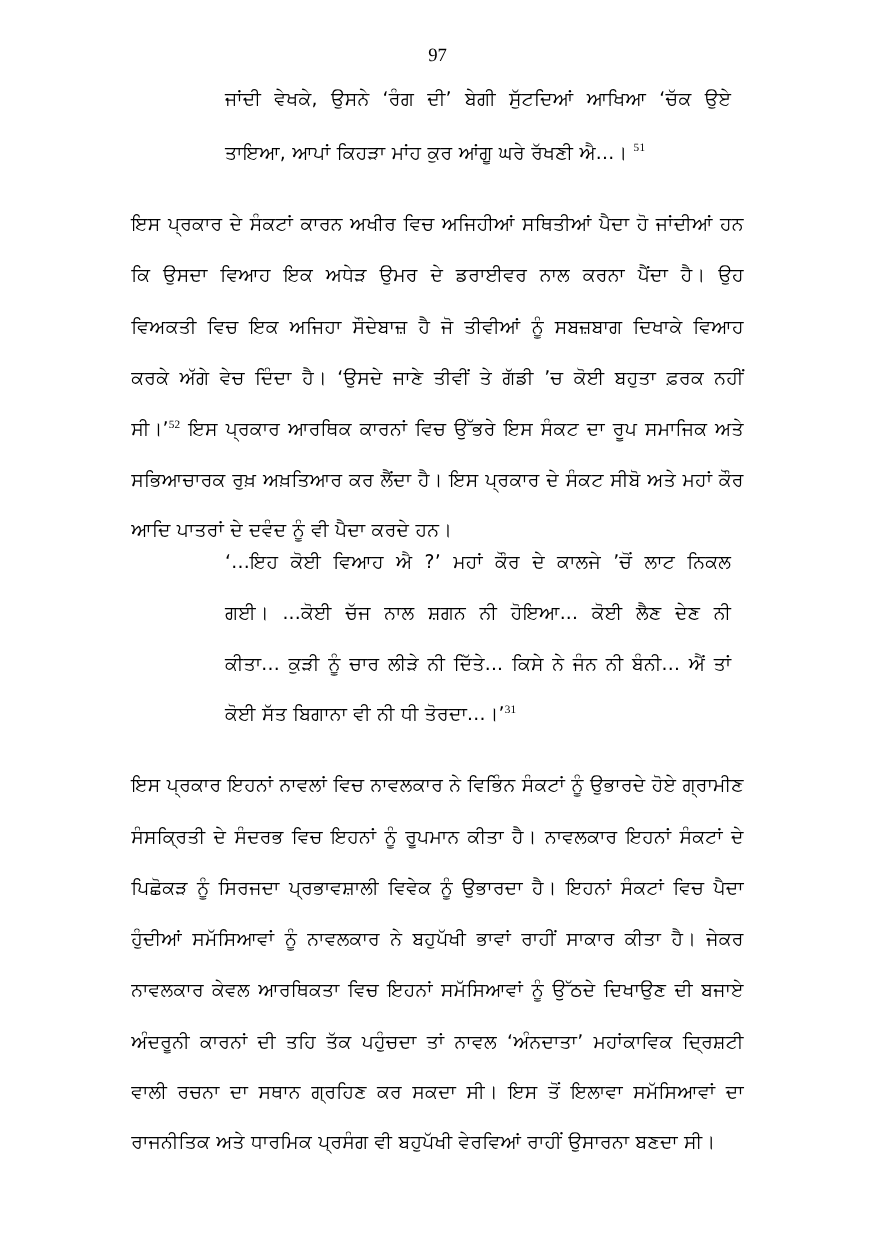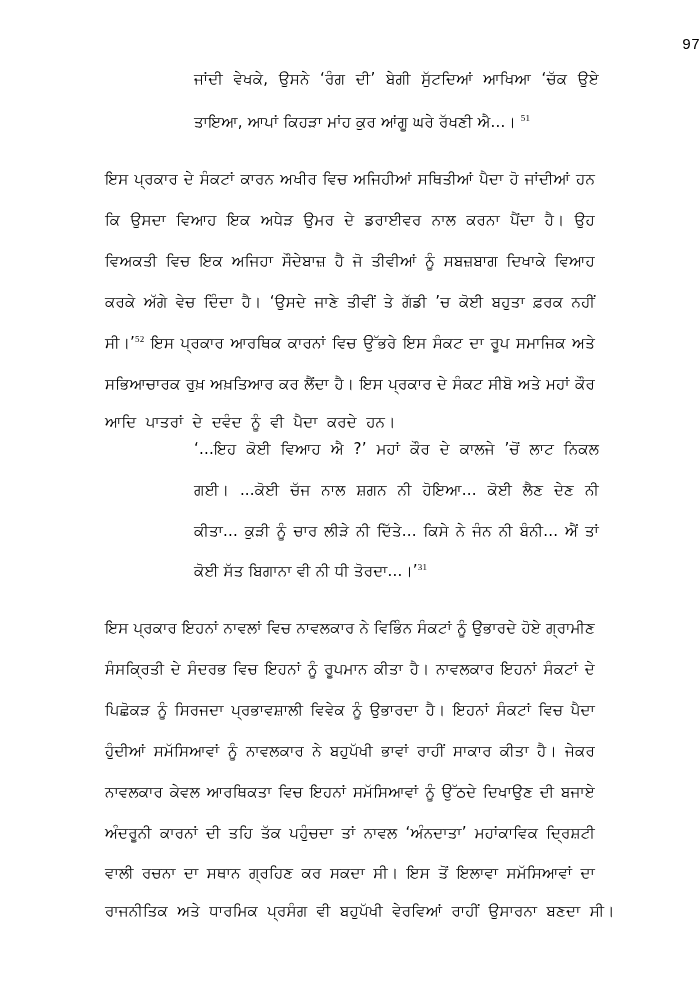--- a/index.html
+++ b/index.html
@@ -1,28 +1,28 @@
 <!DOCTYPE html>
 <html><head>
   <meta charset="utf-8">
   <style>
     html, body { margin: 0; padding: 0; background: #ffffff; }
     body { width: 700px; height: 989px; position: relative; overflow: hidden; color: #000; }
     .page-number {
-      position: absolute; left: 0; right: 0; top: 37px; text-align: right;
-      font-family: Liberation Mono, monospace; font-size: 15px;
+      position: absolute; left: 0; right: 0; top: 37px; text-align: center;
+      font-family: Liberation Serif, serif; font-size: 15px;
     }
     .line {
       position: absolute; white-space: nowrap;
       font-family: "DejaVu Sans", "Liberation Sans", sans-serif;
       font-size: 15px; line-height: 20px; letter-spacing: 0.2px;
     }
     .body-line { left: 105px; width: 490px; text-align: justify; text-align-last: justify; margin-top: 16px; }
-    .body-line.last { text-align-last: left; font-family: Liberation Mono, monospace; }
-    .quote-line { left: 194px; width: 405px; text-align: justify; text-align-last: justify; }
+    .body-line.last { text-align-last: left; }
+    .quote-line { left: 180px; width: 405px; text-align: justify; text-align-last: justify; }
     .quote-line.last { text-align-last: left; }
     sup { font-family: Liberation Serif, serif; font-size: 9px; vertical-align: 6px; line-height: 0; }
   </style>
 </head>
 <body>
 
 <div>
   <div class="page-number">97</div>
 
   <div>

